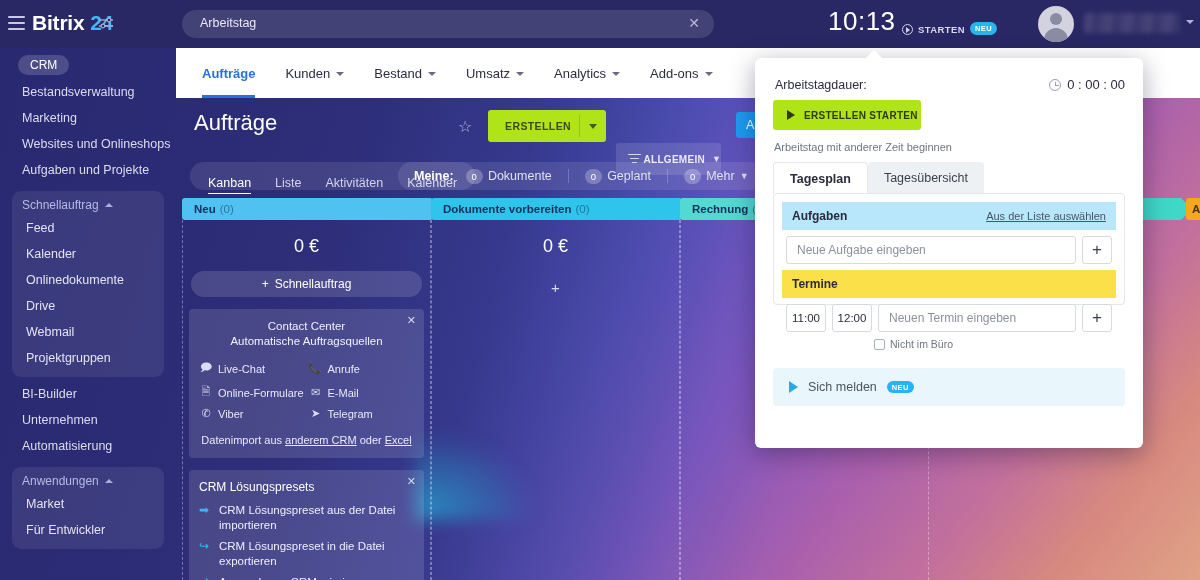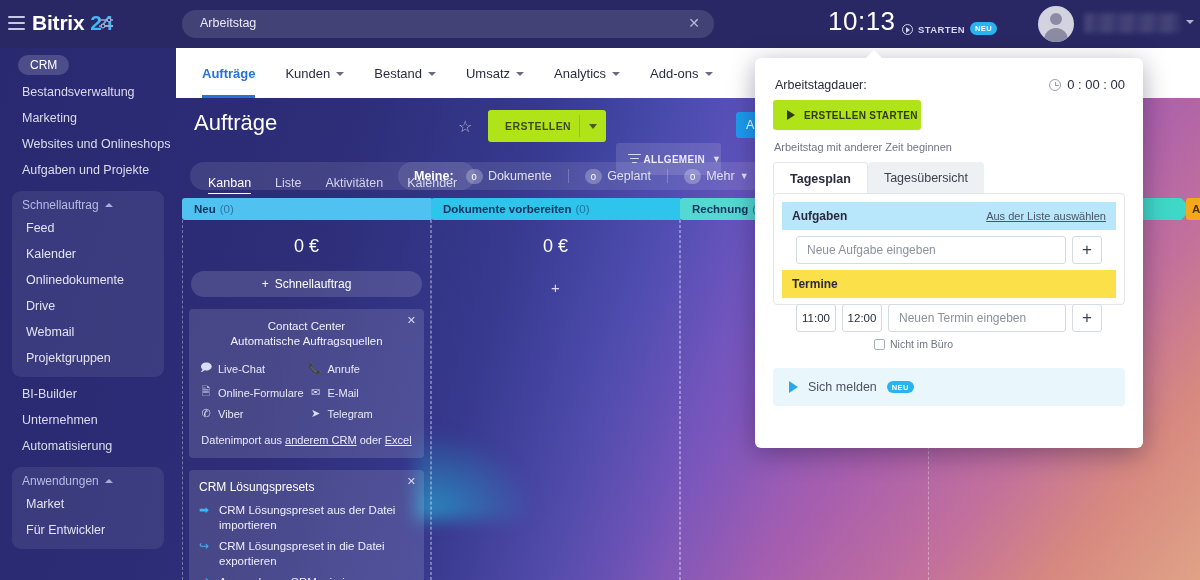--- a/index.html
+++ b/index.html
@@ -343,21 +343,21 @@
     position:absolute; left: 18px; top: 135px; width: 352px; height: 112px;
     border: 1px solid #e3e6ea; border-radius: 4px; padding: 8px;
   }
   .bar {
     height: 28px; display:flex; align-items:center; justify-content:space-between;
     padding: 0 10px; font-size: 12px; font-weight: bold; color: #2b2b3e;
   }
   .bar.blue { background: #b8e6fb; }
   .bar.yellow { background: #fbe04a; }
   .bar a { font-size: 11px; font-weight: normal; color: #4a5664; text-decoration: underline; cursor:pointer; }
-  .inrow { display:flex; gap: 6px; margin: 6px 14px; align-items:center; }
+  .inrow { display:flex; gap: 6px; margin: 6px 4px; align-items:center; }
   .tinp {
     flex:1; height: 28px; border: 1px solid #d6dbe0; border-radius: 3px;
     display:flex; align-items:center; padding-left: 10px;
     font-size: 12px; color: #8b919c; cursor:text; background:#fff;
   }
   .tmini {
     width: 40px; height: 28px; border: 1px solid #d6dbe0; border-radius: 3px;
     display:flex; align-items:center; justify-content:center;
     font-size: 11.5px; color: #2b2b3e; cursor:pointer; background:#fff;
   }

